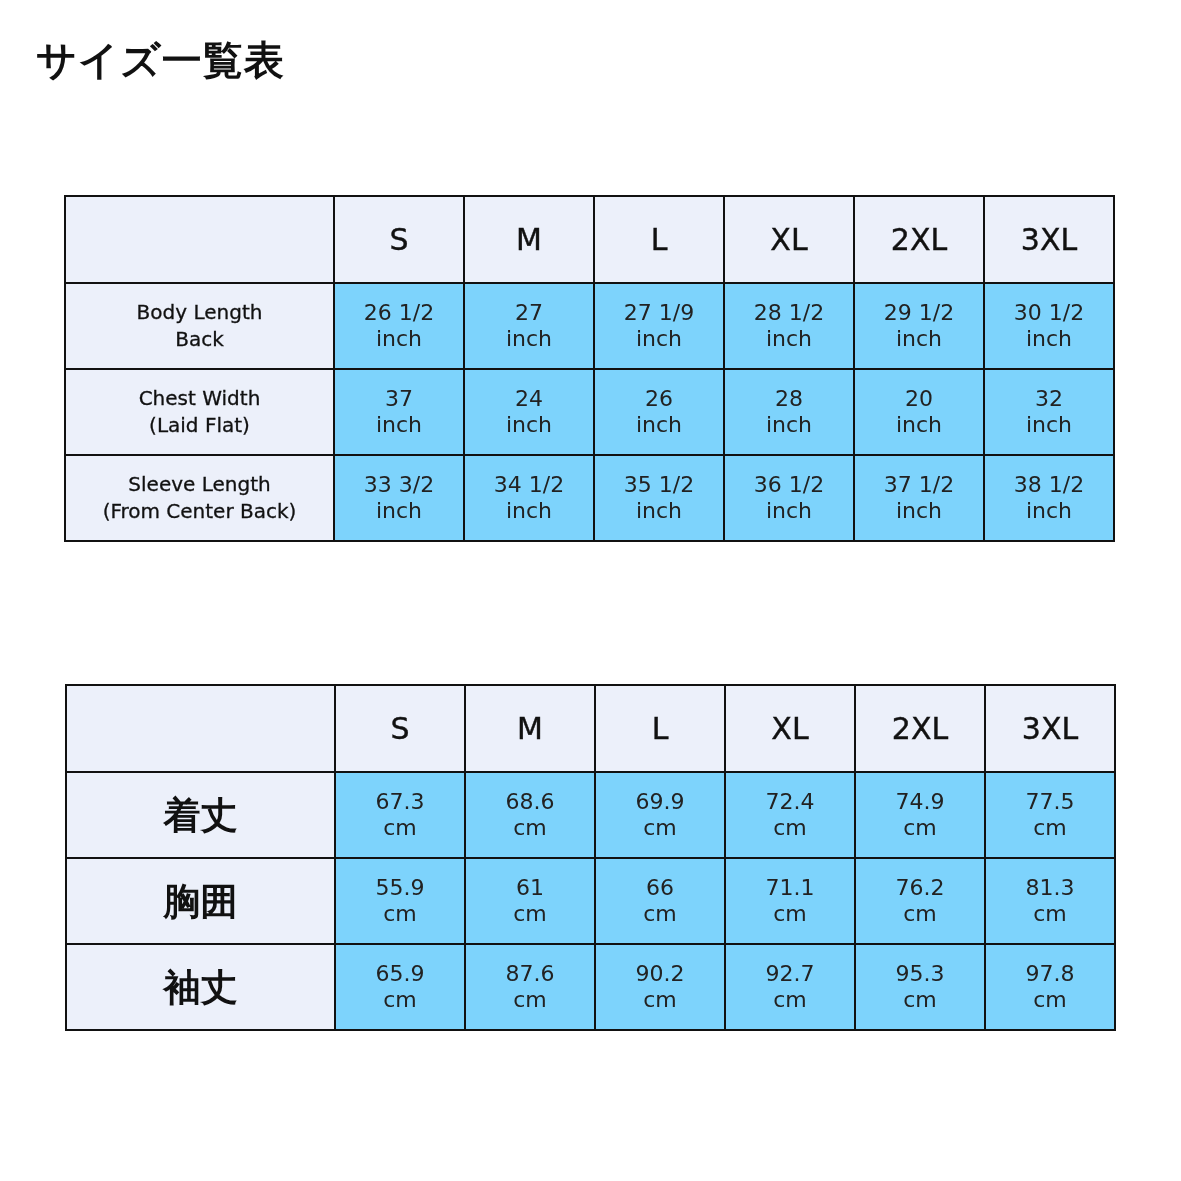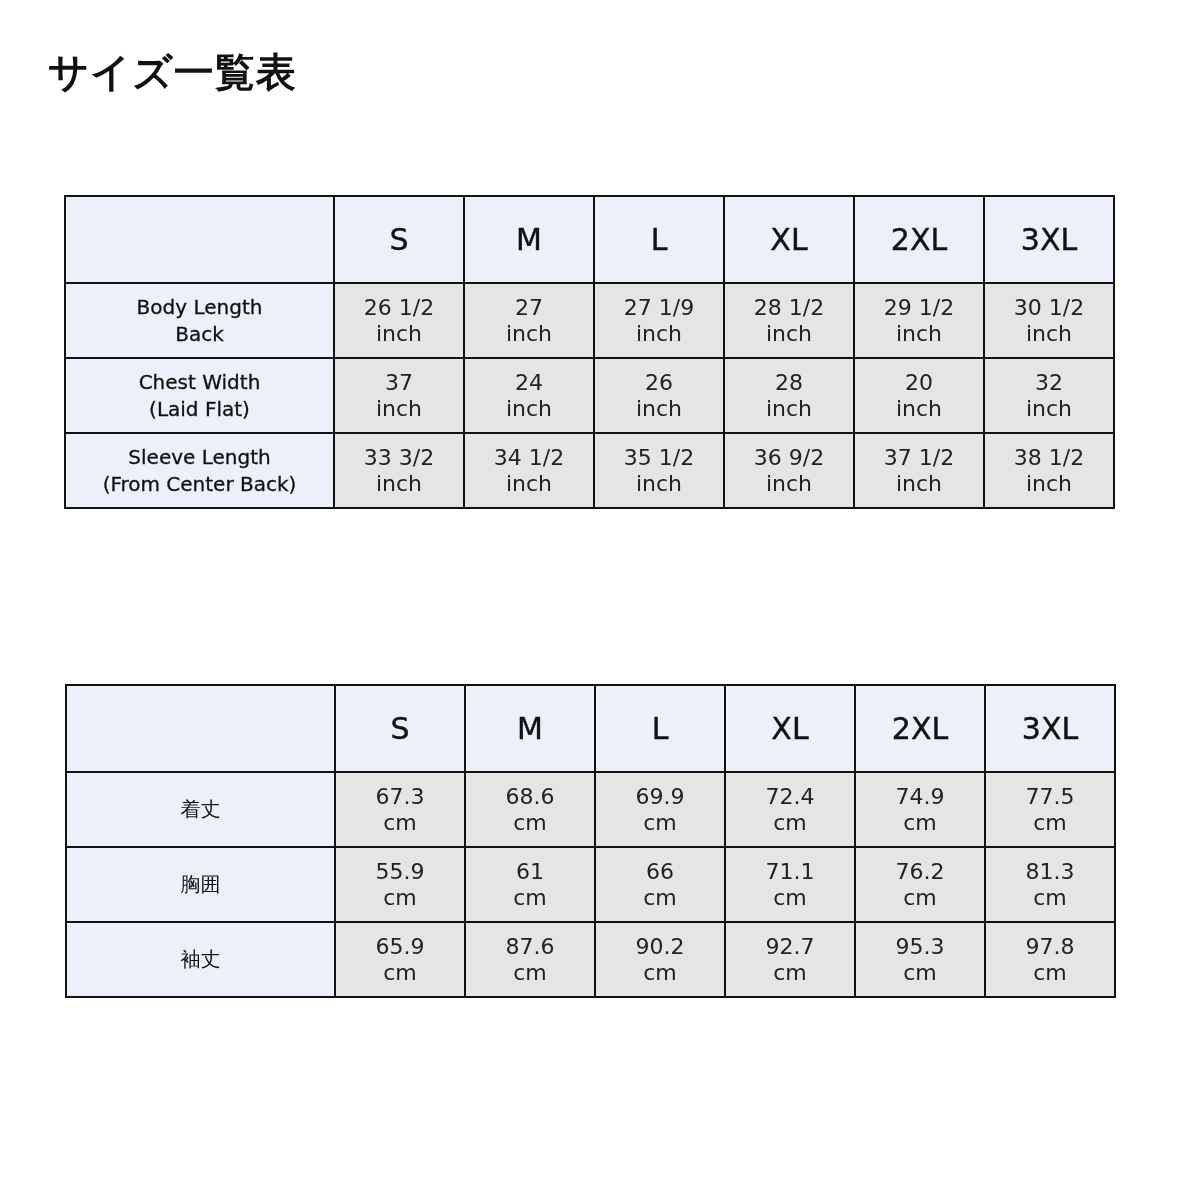--- a/index.html
+++ b/index.html
@@ -16,63 +16,63 @@
       color: #1a1a1a;
     }
     .page-title {
       position: absolute;
       left: 32px;
       top: 30px;
       font-size: 40px;
       font-weight: bold;
       letter-spacing: 1px;
       color: #111;
-      margin: 16px;
+      margin: 4px;
       line-height: 52px;
     }
     table.size-table {
       position: absolute;
       border-collapse: collapse;
       table-layout: fixed;
     }
     table.size-table td, table.size-table th {
       border: 2px solid #111;
       text-align: center;
       vertical-align: middle;
       padding: 0;
     }
     #table-inch { left: 64px; top: 195px; width: 1049px; }
     #table-cm { left: 65px; top: 684px; width: 1049px; }
     col.c-label { width: 269px; }
     col.c-size { width: 130px; }
     tr.header-row { height: 87px; }
-    tr.data-row { height: 75px; }
+    tr.data-row { height: 86px; }
     th.size-head {
       background: #ecf0fa;
       font-size: 30px;
       font-weight: normal;
       color: #111;
       -webkit-text-stroke: 0.4px #111;
     }
     th.corner { background: #ecf0fa; }
     th.row-label {
       background: #ecf0fa;
       font-size: 20px;
       font-weight: normal;
       line-height: 27px;
       color: #111;
       -webkit-text-stroke: 0.3px #111;
     }
     th.row-label.jp {
-      font-size: 20px;
-      font-weight: normal;
+      font-size: 37px;
+      font-weight: bold;
       -webkit-text-stroke: 0;
     }
     td.val {
-      background: #e5e5e5;
+      background: #7dd3fc;
       font-size: 22px;
       line-height: 26px;
       color: #222;
     }
     .line { display: block; }
   </style>
 </head>
 <body>
 
 <h1 class="page-title">サイズ一覧表</h1>
@@ -168,21 +168,21 @@
         </td>
     <td class="val">
           <span class="line">34 1/2</span>
           <span class="line">inch</span>
         </td>
     <td class="val">
           <span class="line">35 1/2</span>
           <span class="line">inch</span>
         </td>
     <td class="val">
-          <span class="line">36 9/2</span>
+          <span class="line">36 1/2</span>
           <span class="line">inch</span>
         </td>
     <td class="val">
           <span class="line">37 1/2</span>
           <span class="line">inch</span>
         </td>
     <td class="val">
           <span class="line">38 1/2</span>
           <span class="line">inch</span>
         </td>

